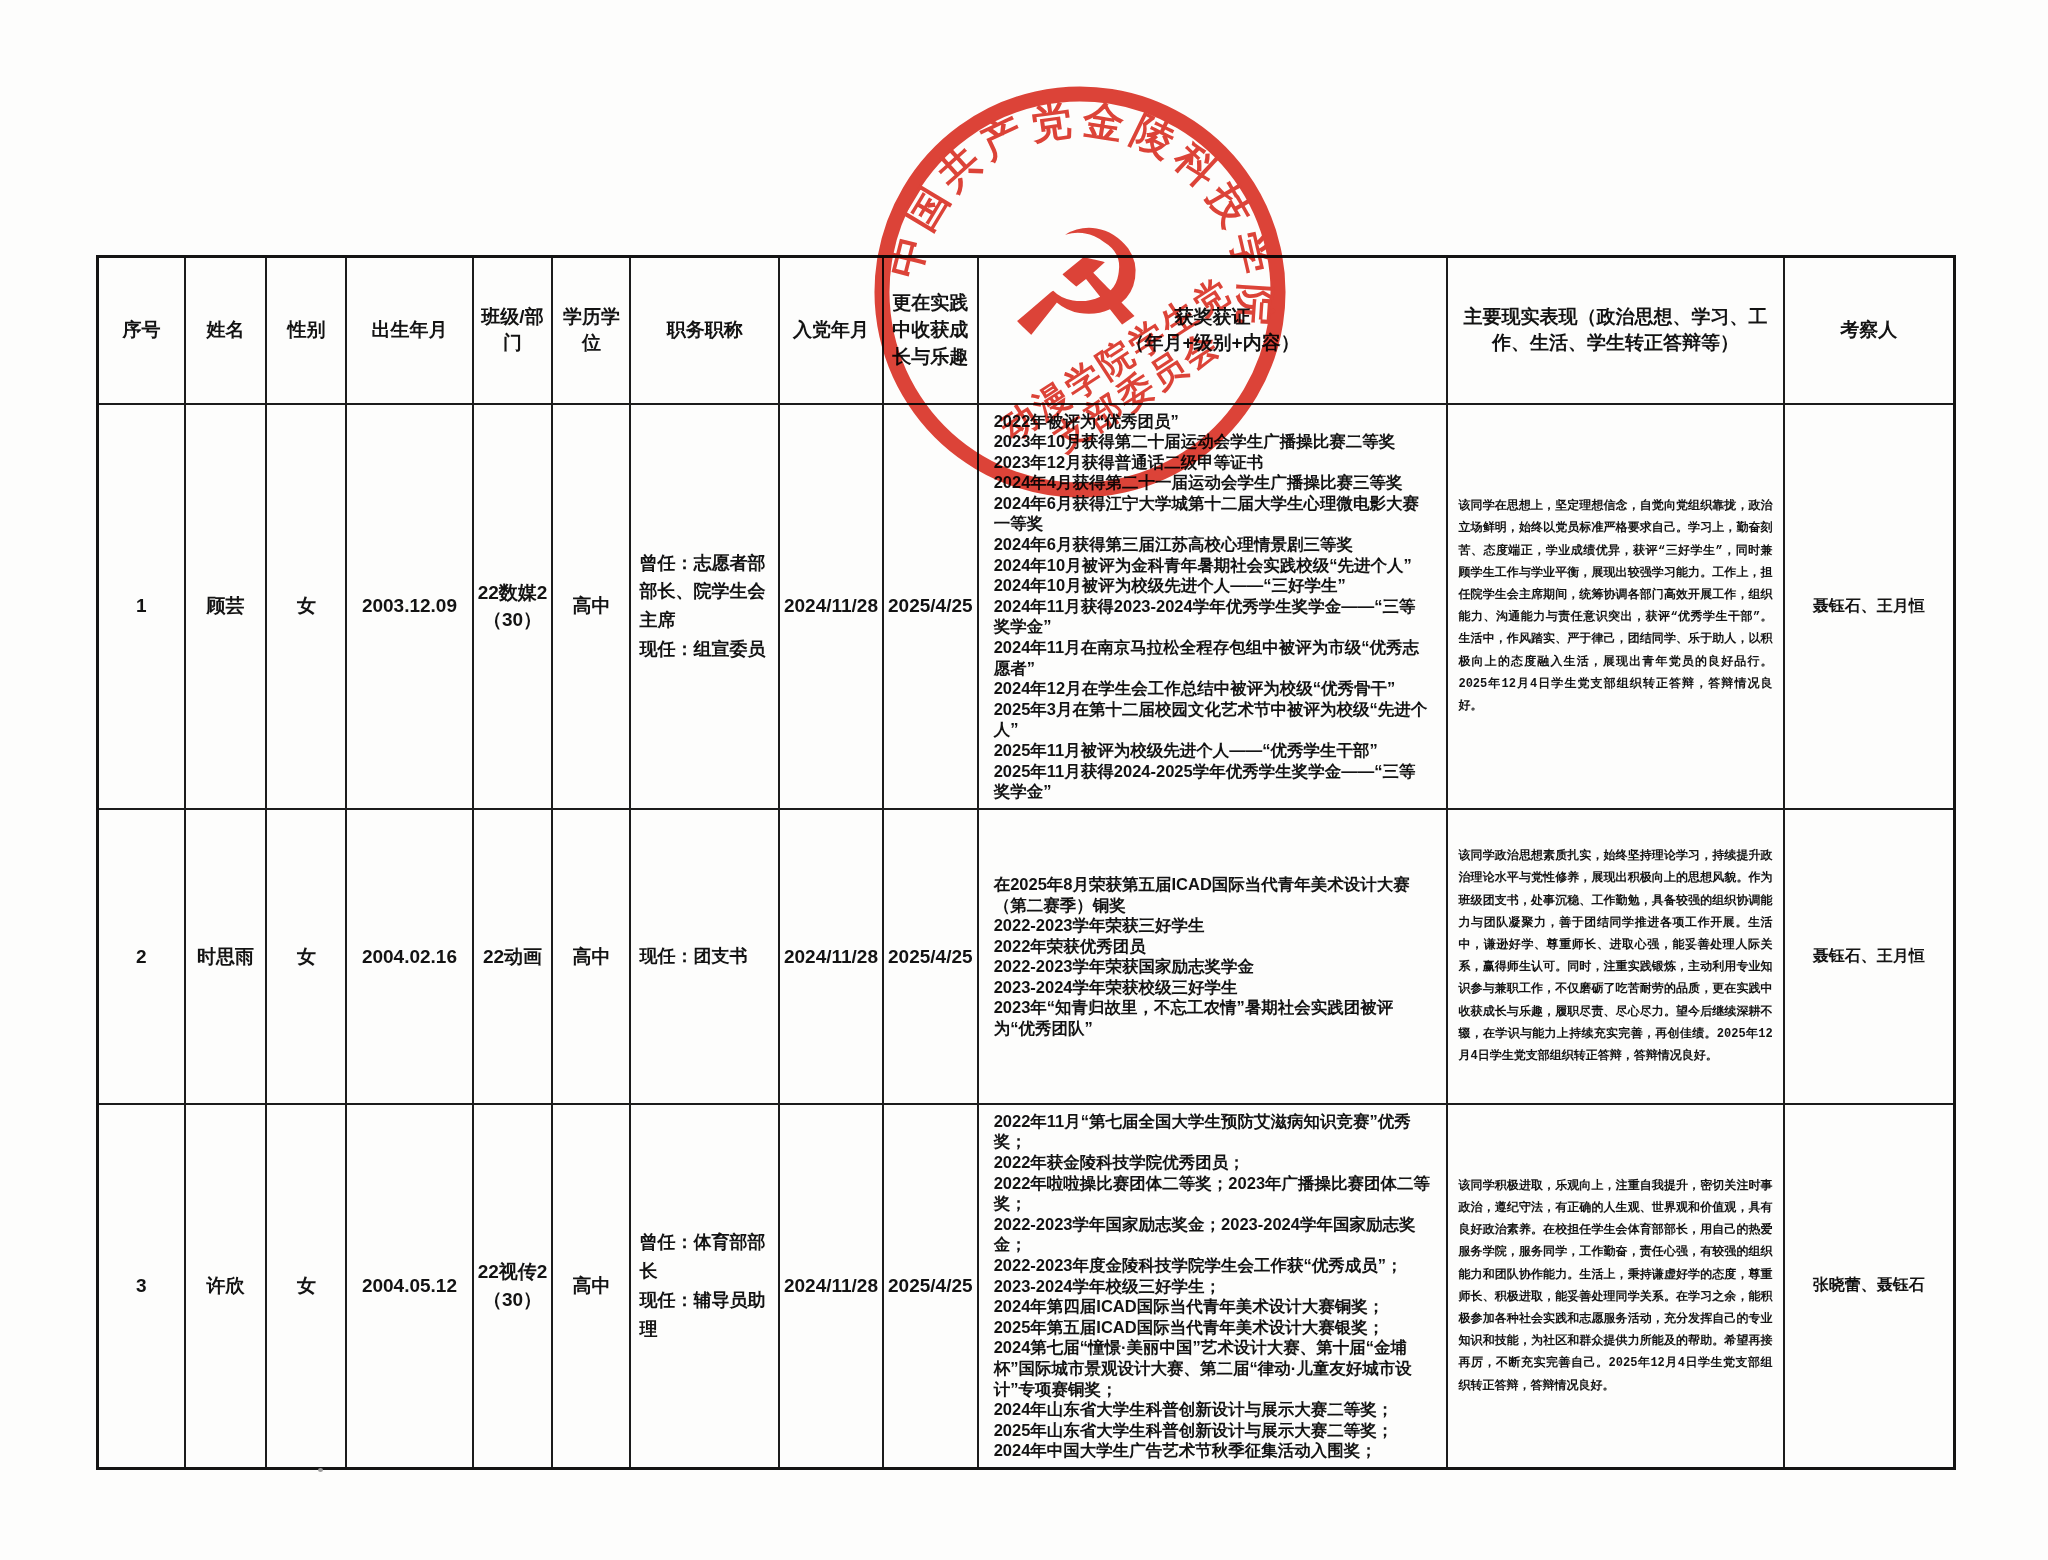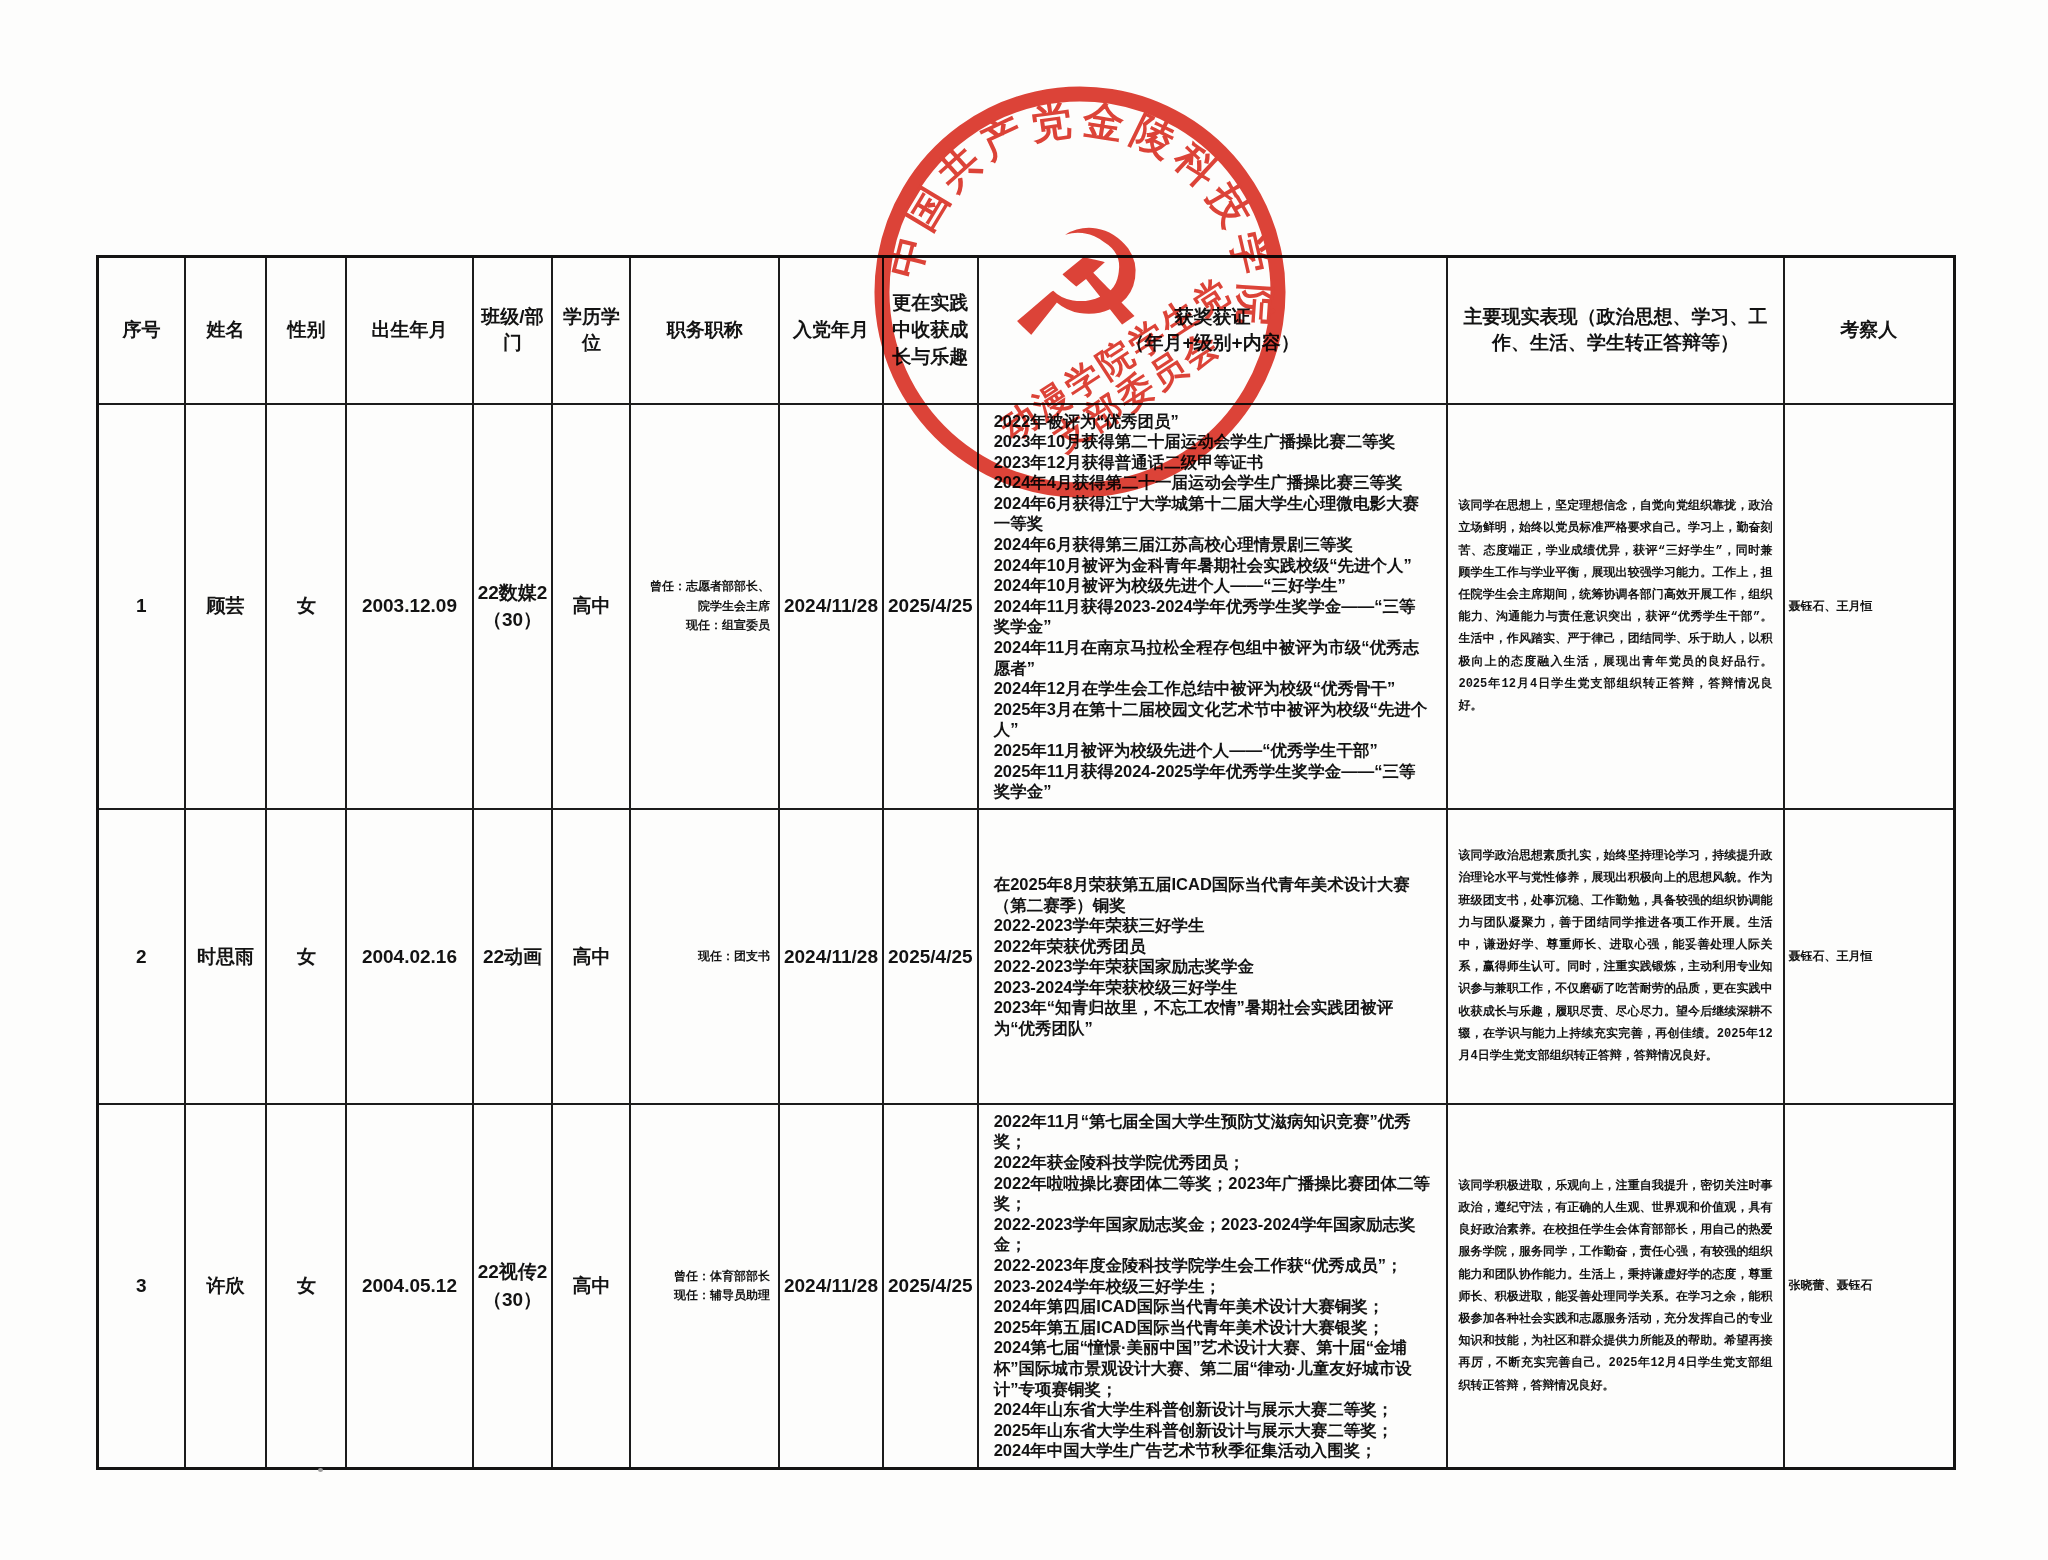--- a/index.html
+++ b/index.html
@@ -23,24 +23,24 @@
     font-weight:700; color:#131313; overflow:hidden;
   }
   tr.subtitle-row td{
     text-align:center; font-family:"Liberation Serif","DejaVu Serif",serif;
     font-size:30px; font-weight:700; letter-spacing:1px; padding:2px 4px;
   }
   tr.header-row th{
     font-size:19px; line-height:1.4; text-align:center; padding:4px 5px;
   }
   td.c-center{ text-align:center; font-size:19px; line-height:1.45; padding:2px 4px;}
-  td.c-pos{ text-align:right; font-size:12px; line-height:1.6; padding:15px 8px;}
+  td.c-pos{ text-align:left; font-size:18px; line-height:1.6; padding:15px 8px;}
   td.c-awards{ text-align:left; font-size:16.5px; line-height:20.6px; padding:6px 15px;}
   td.c-perf{ text-align:justify; font-size:12px; line-height:22.2px; padding:6px 10px;font-family:Liberation Mono, monospace;}
-  td.c-insp{ text-align:left; font-size:12px; padding:2px 4px;}
+  td.c-insp{ text-align:center; font-size:16px; padding:2px 4px;}
   .pre{ white-space:pre-line; }
   .stamp{
     position:absolute; left:862px; top:74px; width:436px; height:436px;
     opacity:0.88; mix-blend-mode:multiply; pointer-events:none;
   }
   .stamp text{ font-family:"Liberation Sans","DejaVu Sans",sans-serif; font-weight:700; }
   .speck{ position:absolute; left:318px; top:1468px; width:5px; height:4px;
     background:#9a9a9a; border-radius:50%; }
 </style>
 </head>

